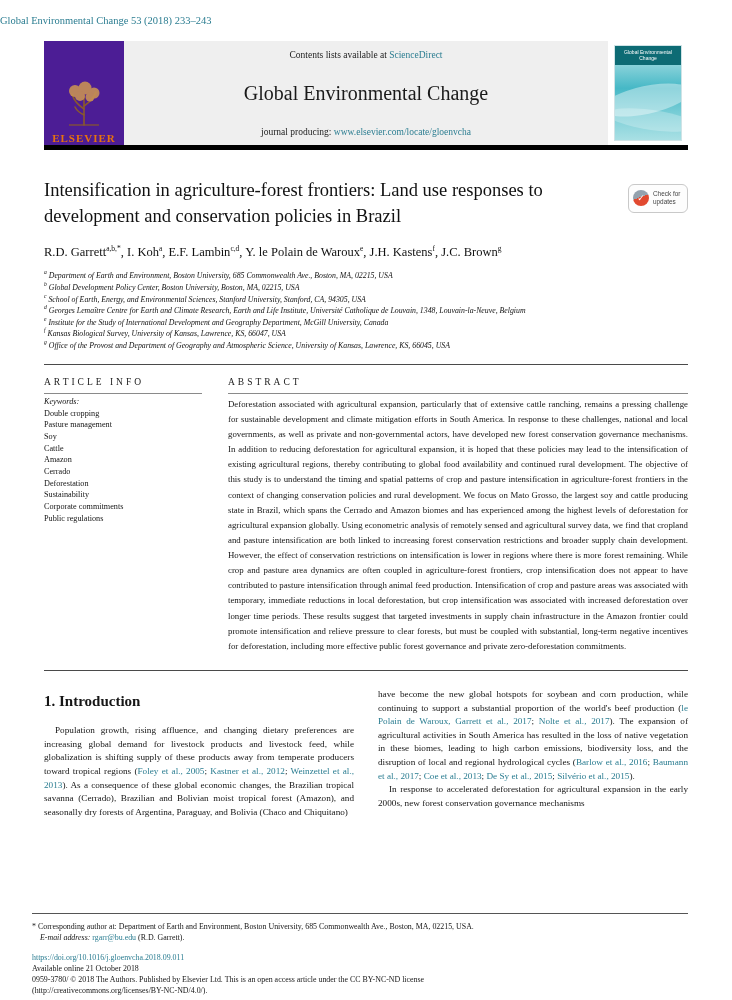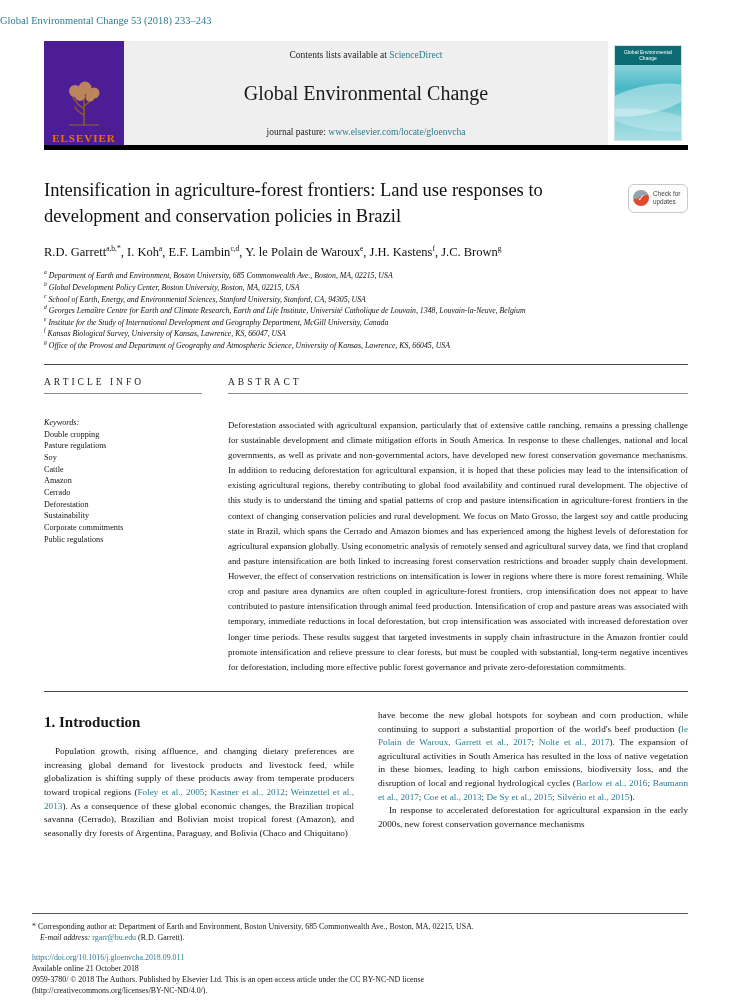--- a/index.html
+++ b/index.html
@@ -41,21 +41,21 @@
   .cm-text{font-family:"Liberation Sans",sans-serif;font-size:6.4px;line-height:1.3;color:#444;}
 
   .authors{margin:15px 44px 0;font-size:12.5px;color:#111;}
   .authors sup{font-size:7.5px;}
   .affils{margin:9px 44px 0;font-style:italic;font-size:7.8px;line-height:1.42;color:#111;}
   .affil sup{font-size:5.6px;}
 
   .info-block{margin:13px 44px 0;border-top:1px solid #4a4a4a;border-bottom:1px solid #4a4a4a;display:flex;gap:26px;padding:12px 0 16px;}
   .info-left{flex:0 0 158px;width:158px;}
   .info-right{flex:1;}
-  .sec-head{font-size:9.5px;letter-spacing:3px;color:#222;border-bottom:1px solid #8a8a8a;padding-bottom:6px;margin-bottom:24px;}
+  .sec-head{font-size:9.5px;letter-spacing:3px;color:#222;border-bottom:1px solid #8a8a8a;padding-bottom:6px;margin-bottom:3px;}
   .kw-label{font-size:8.2px;font-style:italic;margin-bottom:2px;}
   .kw{font-size:8.2px;line-height:1.42;}
   .abstract-text{font-size:8.8px;line-height:1.72;text-align:justify;color:#161616;}
 
   .body-cols{margin:17px 44px 0;display:flex;gap:24px;}
   .bcol{flex:1;font-size:9.2px;line-height:1.48;text-align:justify;color:#161616;}
   .sec-title{font-size:15px;font-weight:bold;margin:2px 0 12px;text-align:left;}
   .body-p{margin:0;}
   .body-p.indent{text-indent:11px;}
   .cite{color:var(--link-teal);cursor:pointer;}
@@ -94,21 +94,21 @@
     </span>
     <span class="elsevier-word">ELSEVIER</span>
   </div>
 
   <div class="mast-center">
     <div class="contents-line">
       <span>Contents lists available at </span><span class="linkish">ScienceDirect</span>
     </div>
     <div class="journal-title">Global Environmental Change</div>
     <div class="homepage-line">
-      <span>journal pasture: </span><span class="linkish">www.elsevier.com/locate/gloenvcha</span>
+      <span>journal producing: </span><span class="linkish">www.elsevier.com/locate/gloenvcha</span>
     </div>
   </div>
 
   <div class="mast-right">
     <div class="cover">
       <div class="cover-band">Global Environmental Change</div>
       <div class="cover-swirl1"></div>
       <div class="cover-swirl2"></div>
     </div>
   </div>
@@ -138,21 +138,21 @@
     <div class="affil"><sup>f</sup> Kansas Biological Survey, University of Kansas, Lawrence, KS, 66047, USA</div>
     <div class="affil"><sup>g</sup> Office of the Provost and Department of Geography and Atmospheric Science, University of Kansas, Lawrence, KS, 66045, USA</div>
   </div>
 
 <div class="info-block">
   <div class="info-left">
     <div class="sec-head">ARTICLE INFO</div>
     <div class="kw-label">Keywords:</div>
     <div>
         <div class="kw">Double cropping</div>
-        <div class="kw">Pasture regulations</div>
+        <div class="kw">Pasture management</div>
         <div class="kw">Soy</div>
         <div class="kw">Cattle</div>
         <div class="kw">Amazon</div>
         <div class="kw">Cerrado</div>
         <div class="kw">Deforestation</div>
         <div class="kw">Sustainability</div>
         <div class="kw">Corporate commitments</div>
         <div class="kw">Public regulations</div>
       </div>
   </div>

